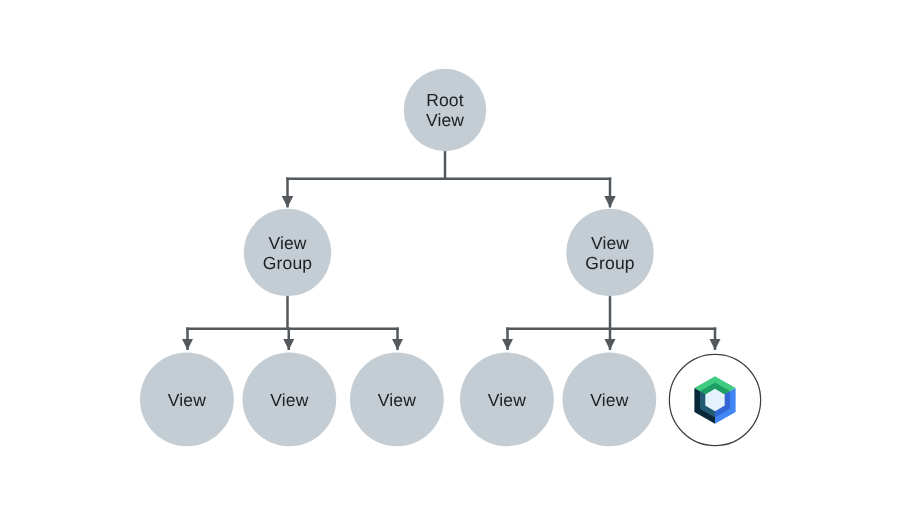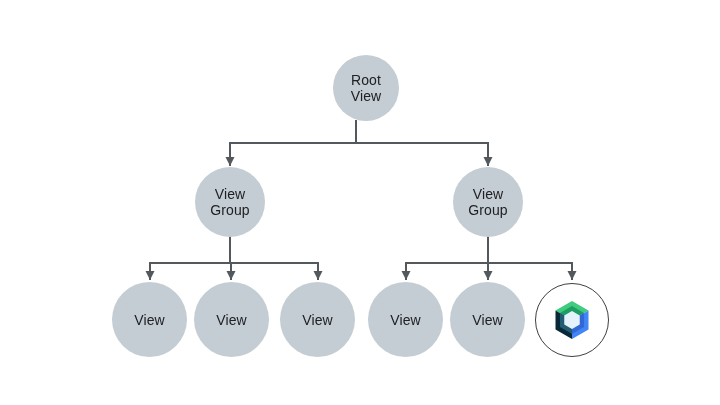--- a/index.html
+++ b/index.html
@@ -29,21 +29,21 @@
     justify-content: center;
     text-align: center;
     color: #202124;
     font-size: 14px;
     line-height: 16px;
     letter-spacing: 0.1px;
   }
   .node span {
     white-space: pre-line;
   }
-  .node.root  { left: 333px; top: 55px;  width: 66px; height: 66px; }
+  .node.root  { left: 323px; top: 55px;  width: 66px; height: 66px; }
   .node.vg-l  { left: 195px; top: 167px; width: 70px; height: 70px; }
   .node.vg-r  { left: 453px; top: 167px; width: 70px; height: 70px; }
   .node.v1    { left: 112px; top: 282px; width: 75px; height: 75px; }
   .node.v2    { left: 194px; top: 282px; width: 75px; height: 75px; }
   .node.v3    { left: 280px; top: 282px; width: 75px; height: 75px; }
   .node.v4    { left: 368px; top: 282px; width: 75px; height: 75px; }
   .node.v5    { left: 450px; top: 282px; width: 75px; height: 75px; }
   .node.logo-node {
     left: 535px; top: 283px; width: 74px; height: 74px;
     background: #FFFFFF;

